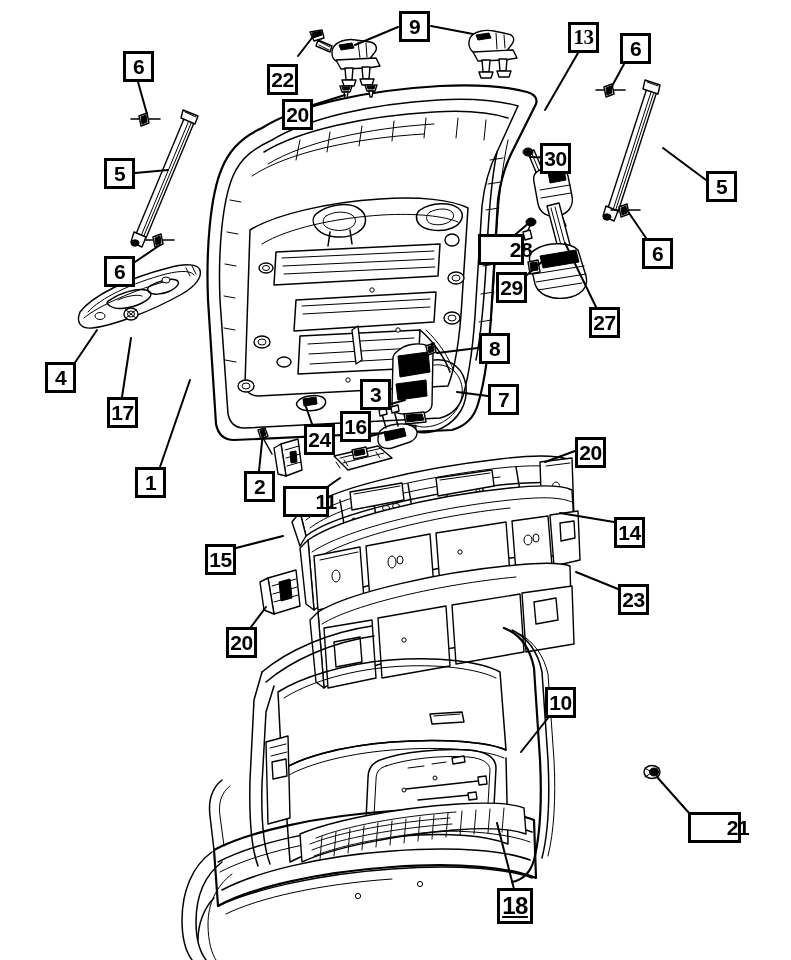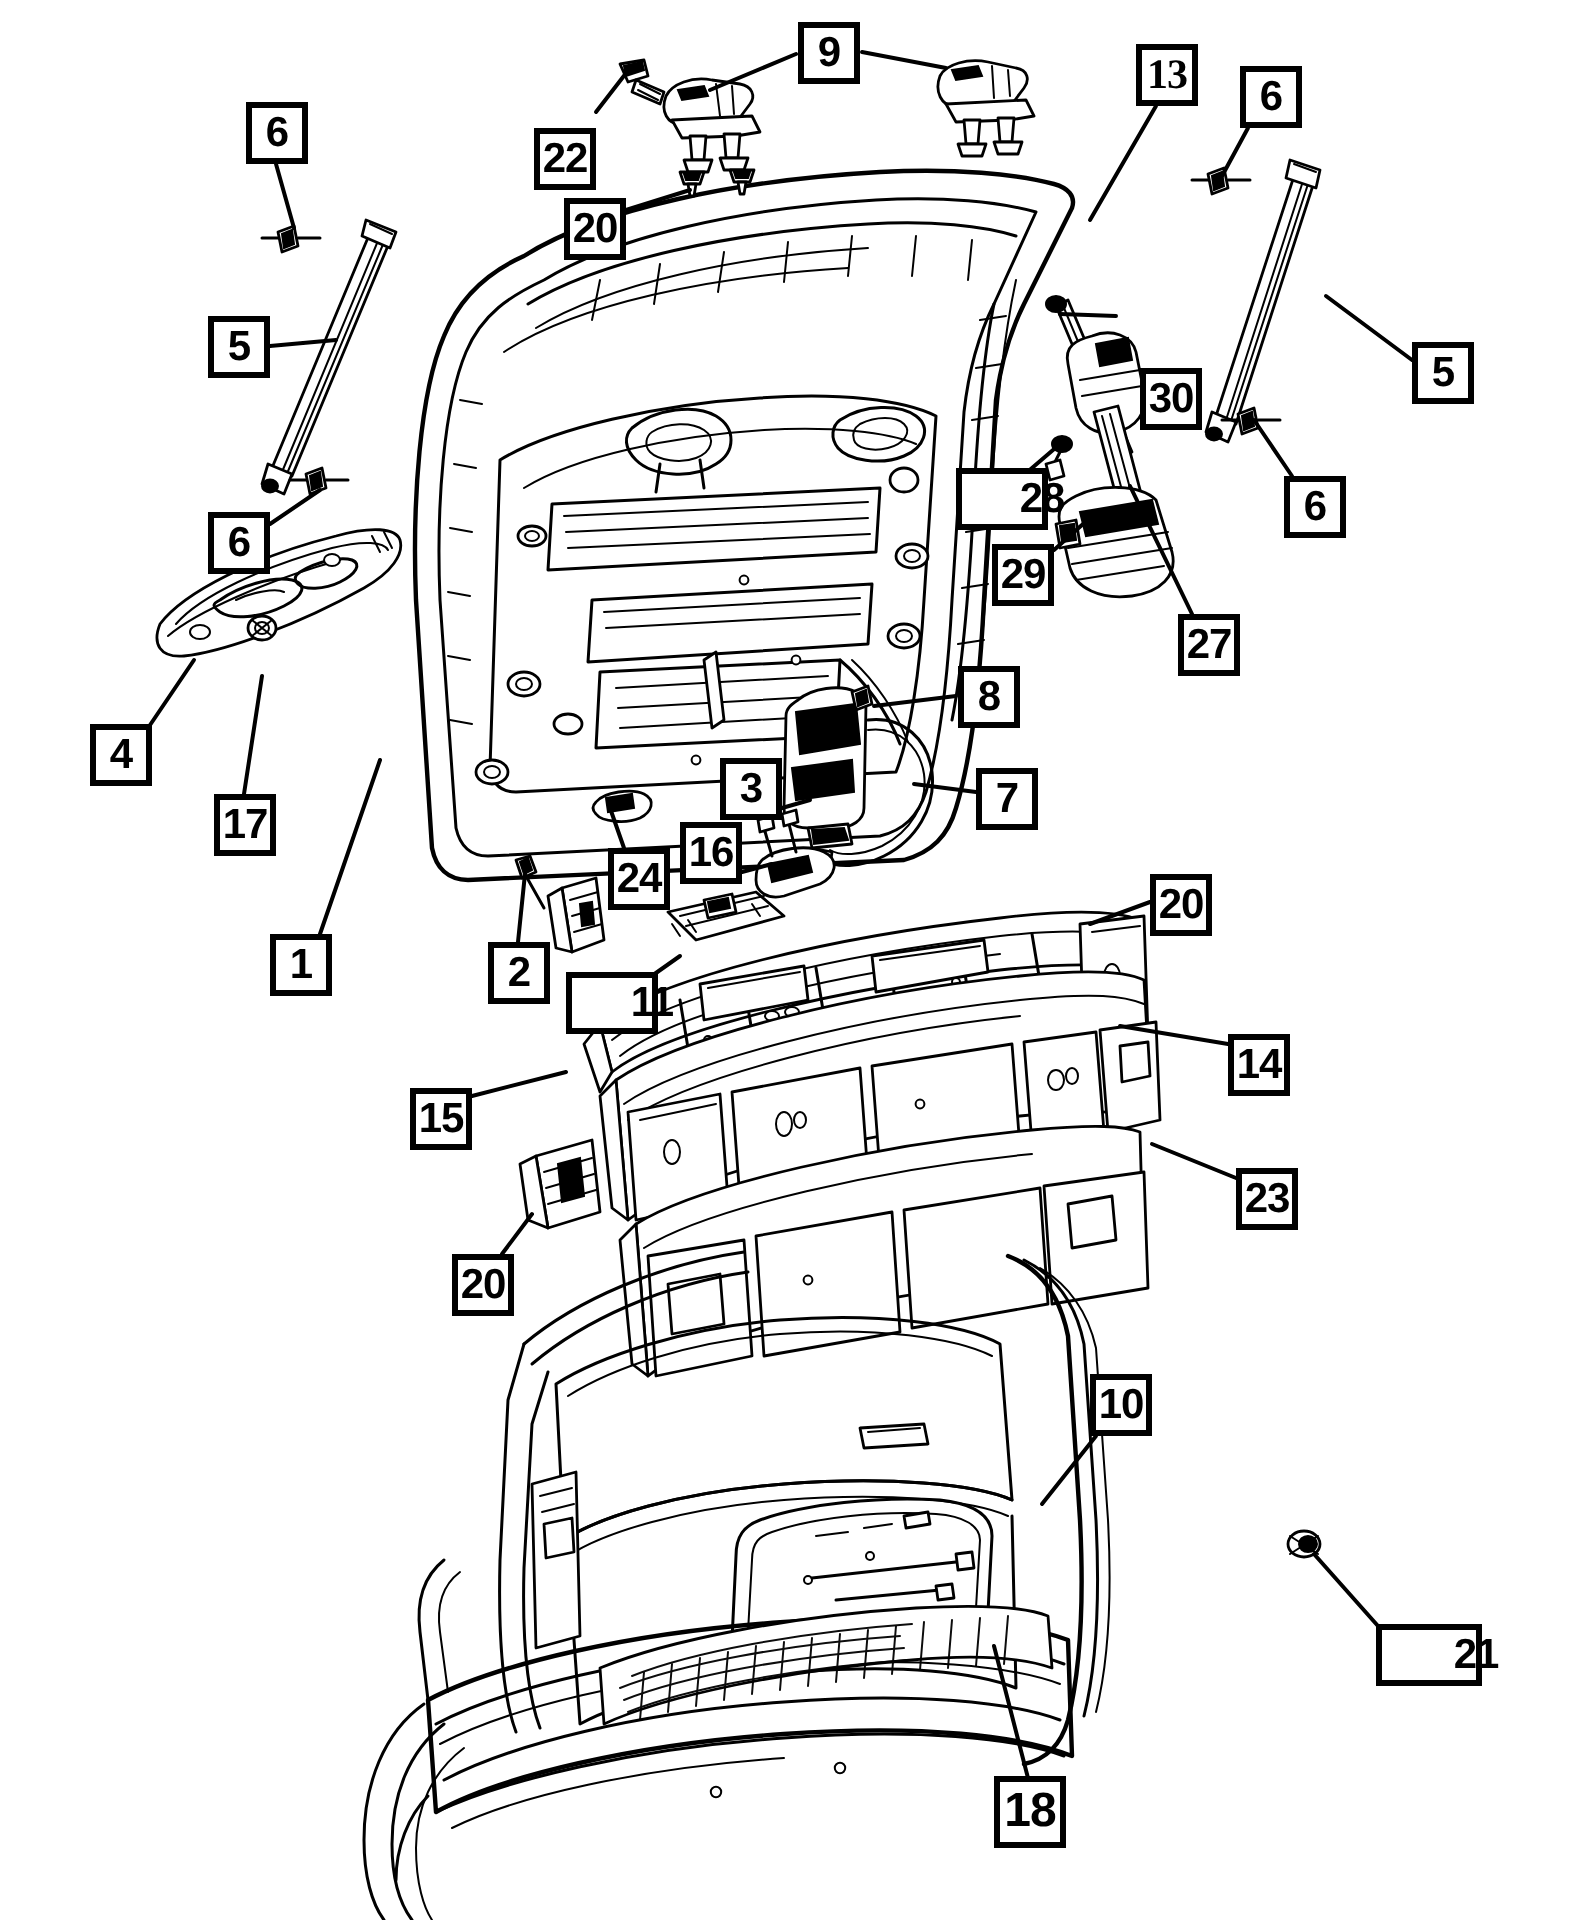--- a/index.html
+++ b/index.html
@@ -19,21 +19,21 @@
     border:3px solid #000000;
     display:flex;align-items:center;justify-content:center;
     font-family:"Liberation Sans", sans-serif;
     font-weight:bold;
     color:#000000;
     line-height:1;
     letter-spacing:-0.5px;
     z-index:40;
   }
   .callout.s1{width:31px;height:31px;font-size:21px;}
-  .callout.s2{width:36px;height:36px;font-size:24px;}
+  .callout.s2{width:36px;height:36px;font-size:24px;text-decoration:underline;}
 </style>
 </head>
 <body>
 
 <div id="sheet">
 
   <svg id="art" viewBox="0 0 791 960" xmlns="http://www.w3.org/2000/svg">
     <defs>
       <style>
         .ln{fill:none;stroke:#000;stroke-width:1.5;stroke-linecap:round;stroke-linejoin:round;}
@@ -499,21 +499,21 @@
   </svg>
 
   <div class="callout s1" style="left:123px;top:51px;">6</div>
   <div class="callout s1" style="left:267px;top:64px;">22</div>
   <div class="callout s1" style="left:399px;top:11px;">9</div>
   <div class="callout s1" style="left:568px;top:22px;font-family:Liberation Serif, serif;">13</div>
   <div class="callout s1" style="left:620px;top:33px;">6</div>
   <div class="callout s1" style="left:282px;top:99px;">20</div>
   <div class="callout s1" style="left:104px;top:158px;">5</div>
   <div class="callout s1" style="left:706px;top:171px;">5</div>
-  <div class="callout s1" style="left:570px;top:143px;margin-top:41px;">30</div>
+  <div class="callout s1" style="left:540px;top:143px;">30</div>
   <div class="callout s1" style="left:104px;top:256px;">6</div>
   <div class="callout s1" style="left:642px;top:238px;">6</div>
   <div class="callout s1" style="left:478px;top:234px;padding-left:40px;">28</div>
   <div class="callout s1" style="left:496px;top:272px;">29</div>
   <div class="callout s1" style="left:589px;top:307px;">27</div>
   <div class="callout s1" style="left:45px;top:362px;">4</div>
   <div class="callout s1" style="left:107px;top:397px;">17</div>
   <div class="callout s1" style="left:479px;top:333px;">8</div>
   <div class="callout s1" style="left:360px;top:379px;">3</div>
   <div class="callout s1" style="left:488px;top:384px;">7</div>

